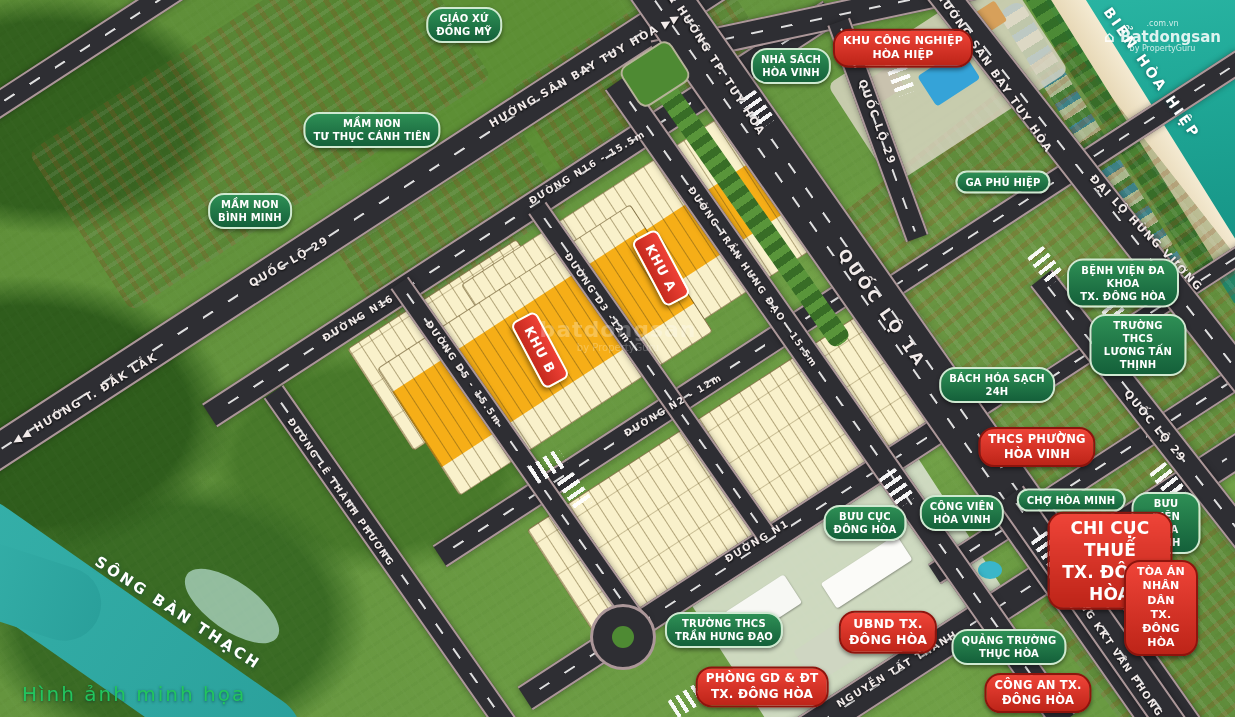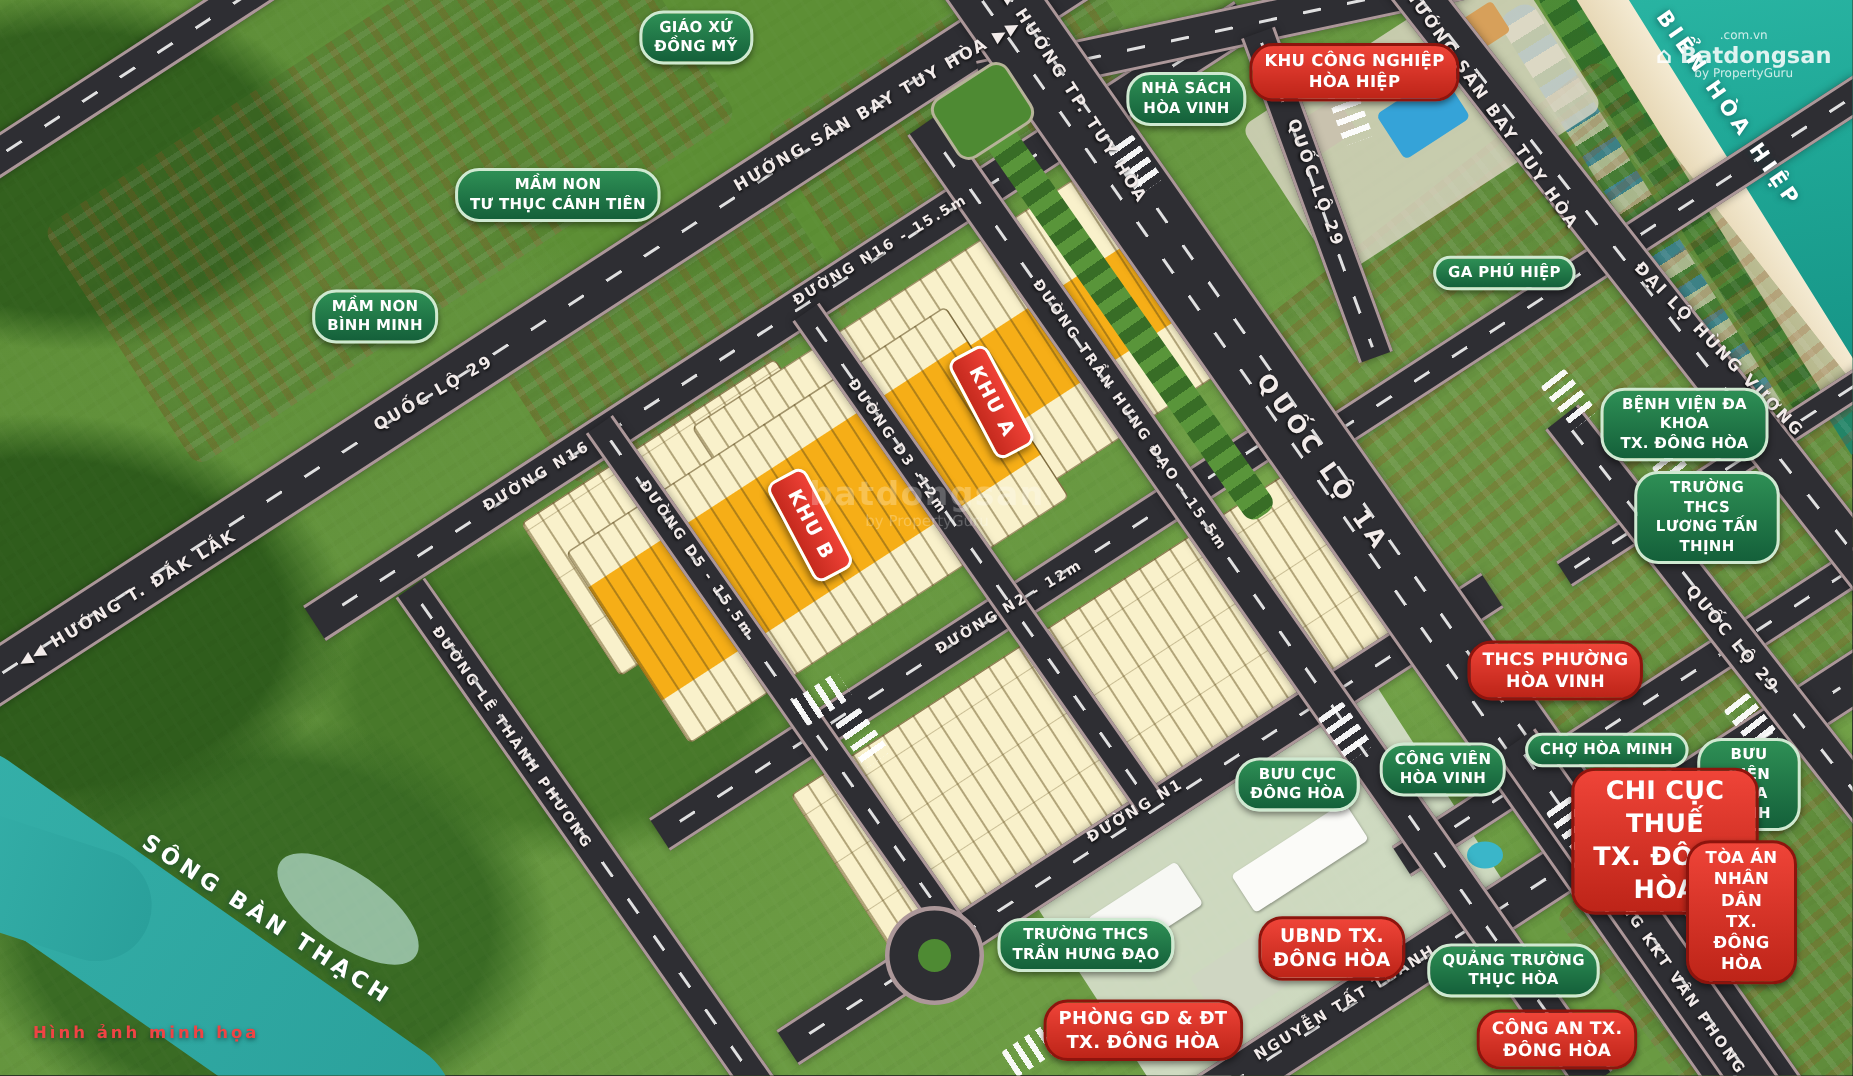--- a/index.html
+++ b/index.html
@@ -57,21 +57,21 @@
       text-shadow:0 1px 4px rgba(0,60,60,.65);}
   .gb,.rb{color:#fff;font-weight:bold;font-size:10px;line-height:1.3;text-align:center;
       white-space:pre-line;padding:3px 8px;border-radius:16px;
       box-shadow:0 2px 4px rgba(0,0,0,.45);letter-spacing:.2px;}
   .gb{background:linear-gradient(180deg,#2e8f55,#14603a);border:2px solid #cfe9d1;}
   .rb{background:linear-gradient(180deg,#ef4438,#bd2418);border:2px solid #8d140d;}
   .lg{font-size:12px;}
   .ribbon{background:linear-gradient(180deg,#ef4136,#c52a1e);border:2px solid #fff;
       border-radius:7px;color:#fff;font-weight:bold;font-size:13px;letter-spacing:1px;
       padding:5px 10px;box-shadow:2px 2px 5px rgba(0,0,0,.45);white-space:nowrap;}
-  .note{color:#ef4444;font-weight:bold;font-size:11px;letter-spacing:2px;
+  .note{color:#22c55e;font-weight:normal;font-size:20px;letter-spacing:2px;
       text-shadow:0 1px 3px rgba(0,40,40,.6);}
   .wm{color:rgba(255,255,255,.85);text-align:center;line-height:1.1;}
   .wm .brand{font-size:15px;font-weight:bold;}
   .wm .small{font-size:8px;opacity:.9;}
   .wm-center{color:rgba(255,255,255,.25);text-align:center;line-height:1.1;}
   .wm-center .brand{font-size:22px;font-weight:bold;letter-spacing:1px;}
   .wm-center .small{font-size:10px;}
 </style>
 </head>
 <body>
@@ -227,20 +227,22 @@
 TƯ THỤC CÁNH TIÊN</div>
   <div class="abs gb" style="left:250px;top:211px">MẦM NON
 BÌNH MINH</div>
   <div class="abs gb" style="left:791px;top:66px">NHÀ SÁCH
 HÒA VINH</div>
   <div class="abs gb" style="left:1003px;top:182px">GA PHÚ HIỆP</div>
   <div class="abs gb" style="left:1123px;top:283px">BỆNH VIỆN ĐA KHOA
 TX. ĐÔNG HÒA</div>
   <div class="abs gb" style="left:1138px;top:345px">TRƯỜNG THCS
 LƯƠNG TẤN THỊNH</div>
+  <div class="abs gb" style="left:997px;top:385px">BÁCH HÓA SẠCH
+24H</div>
   <div class="abs gb" style="left:1071px;top:500px">CHỢ HÒA MINH</div>
   <div class="abs gb" style="left:1166px;top:523px">BƯU ĐIỆN
 HÒA VINH</div>
   <div class="abs gb" style="left:962px;top:513px">CÔNG VIÊN
 HÒA VINH</div>
   <div class="abs gb" style="left:865px;top:523px">BƯU CỤC
 ĐÔNG HÒA</div>
   <div class="abs gb" style="left:724px;top:630px">TRƯỜNG THCS
 TRẦN HƯNG ĐẠO</div>
   <div class="abs gb" style="left:1009px;top:647px">QUẢNG TRƯỜNG

